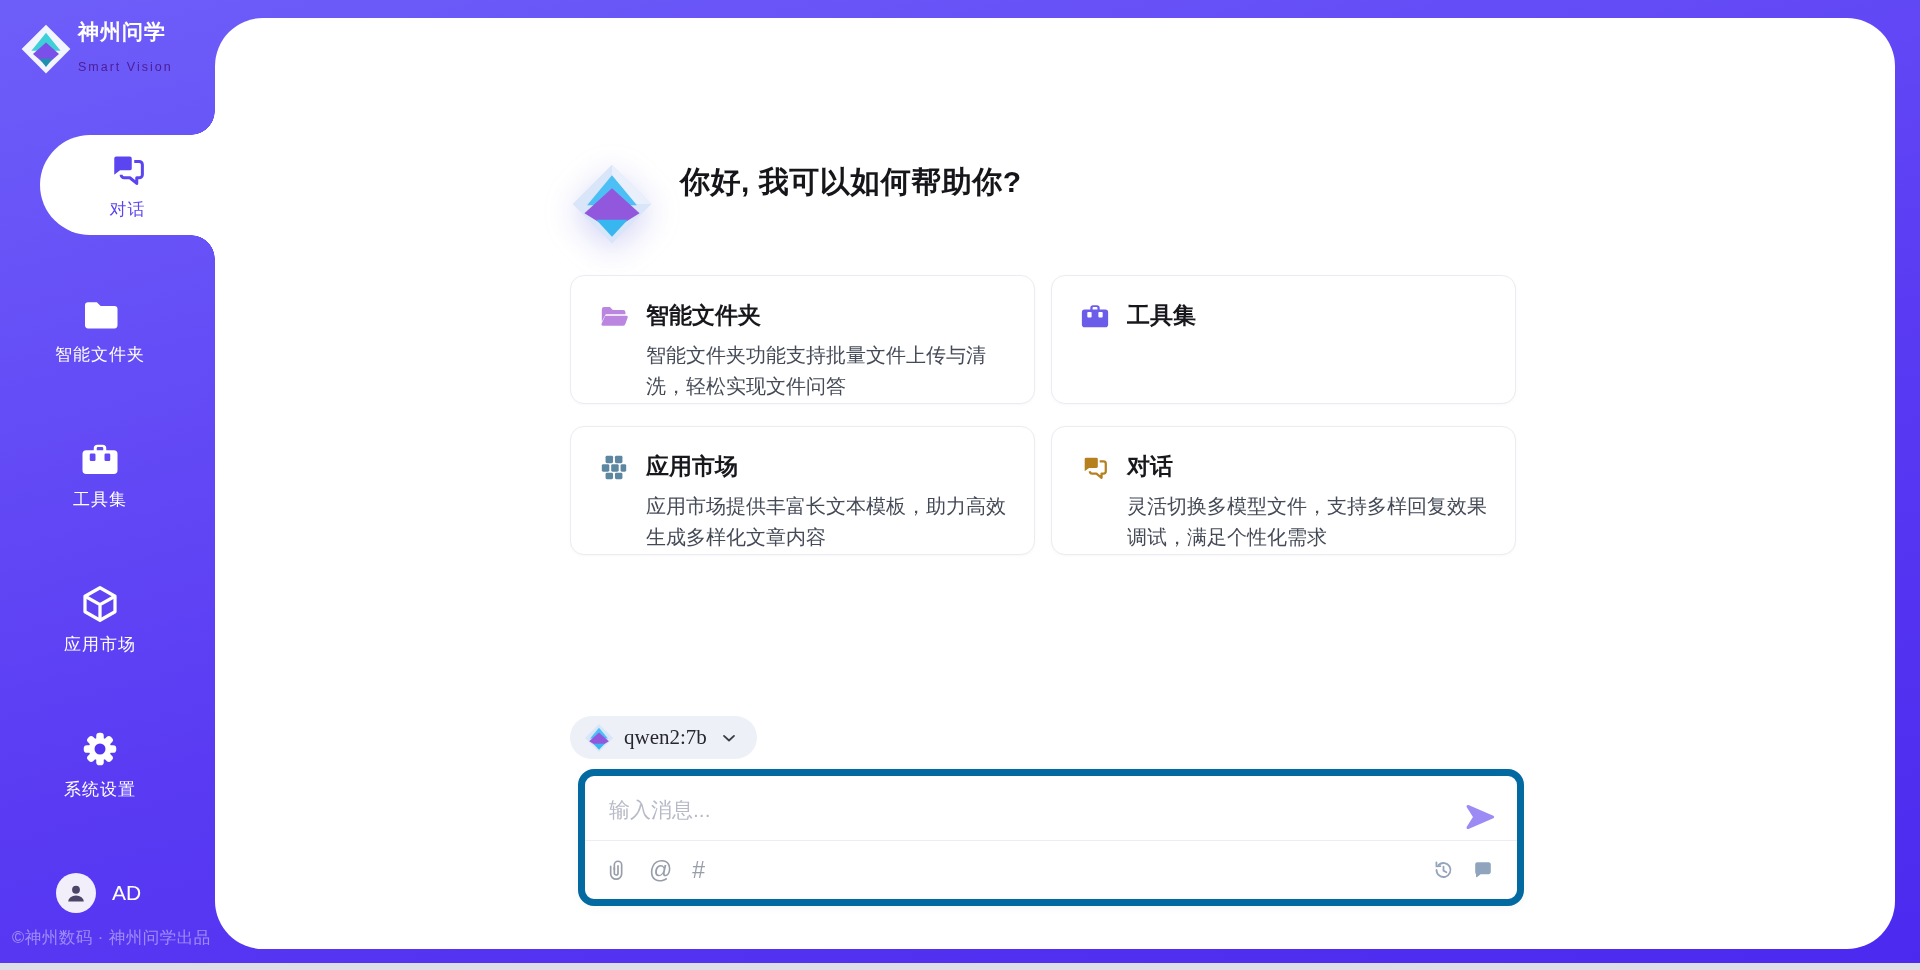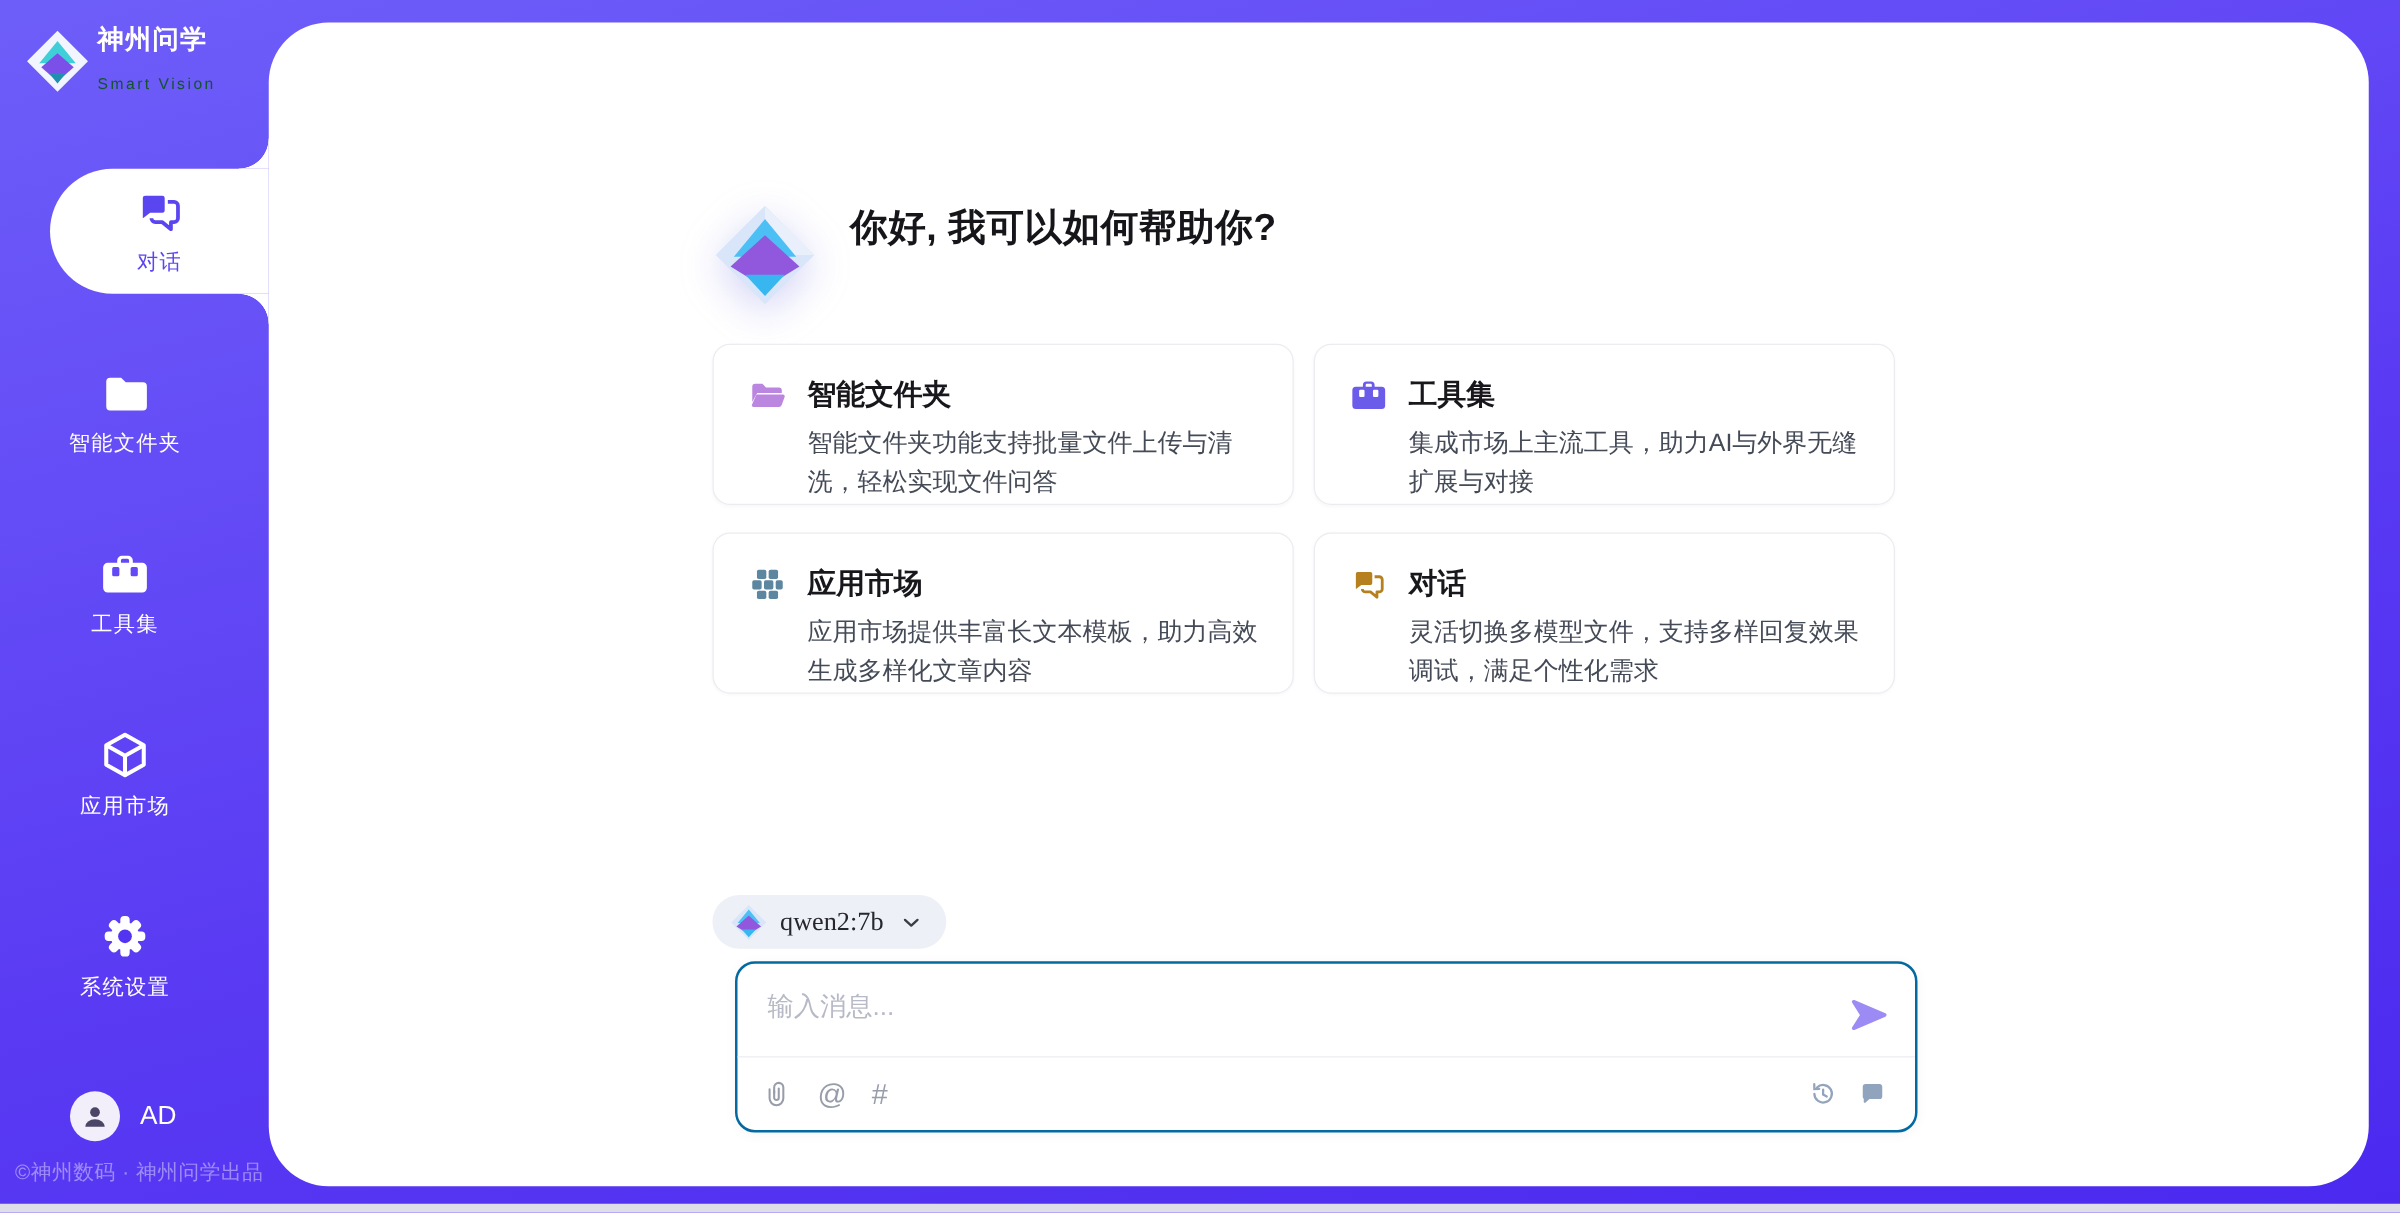--- a/index.html
+++ b/index.html
@@ -12,21 +12,21 @@
   
   .panel{position:absolute;left:215px;top:18px;width:1680px;height:931px;background:#ffffff;
     border-radius:48px;}
 
   
   .sidebar{position:absolute;left:0;top:0;width:215px;height:963px;}
   .logo-row{position:absolute;top:20px;left:20px;display:flex;align-items:flex-end;gap:6px;}
   .logo-gem{width:52px;height:52px;}
   .logo-text{display:flex;flex-direction:column;line-height:1.15;}
   .logo-title{color:#ffffff;font-size:21px;font-weight:bold;letter-spacing:1px;}
-  .logo-subtitle{color:#14532d;font-size:12.5px;letter-spacing:2px;margin-top:16px;}
+  .logo-subtitle{color:#4c1d95;font-size:12.5px;letter-spacing:2px;margin-top:16px;}
 
   .nav{position:absolute;top:135px;left:0;width:215px;}
   .nav-item{position:relative;height:100px;margin-bottom:45px;display:flex;flex-direction:column;
     align-items:center;justify-content:center;width:200px;cursor:pointer;}
   .nav-item .nav-label{margin-top:9px;font-size:17px;color:#ffffff;letter-spacing:1px;}
   .nav-item.active{background:#ffffff;border-radius:52px 0 0 52px;width:175px;margin-left:40px;}
   .nav-item.active .nav-label{color:#5b45f0;}
   .nav-item.active::before{content:'';position:absolute;right:0;top:-24px;width:24px;height:24px;
     background:radial-gradient(circle at 0 0,rgba(0,0,0,0) 23.5px,#ffffff 24px);}
   .nav-item.active::after{content:'';position:absolute;right:0;bottom:-24px;width:24px;height:24px;
@@ -55,22 +55,22 @@
   .card-title{font-size:23px;font-weight:bold;color:#17171c;}
   .card-desc{margin:9px 0 0 47px;font-size:20px;line-height:31px;color:#454a57;}
 
   .model-row{position:absolute;top:698px;left:0;}
   .model-pill{display:inline-flex;align-items:center;gap:10px;height:43px;padding:0 18px 0 14px;
     background:#eef0f7;border-radius:22px;cursor:pointer;font-family:Liberation Serif, serif;}
   .model-gem{width:30px;height:30px;}
   .model-name{font-size:21px;color:#26262e;}
   .chev{width:20px;height:20px;margin-left:2px;}
 
-  .composer{position:absolute;top:751px;left:18px;box-sizing:border-box;width:946px;height:137px;
-    background:#fff;border:2px solid #0369a1;border-radius:16px;box-shadow:0 2px 10px rgba(20,20,60,.04);}
+  .composer{position:absolute;top:751px;left:8px;box-sizing:border-box;width:946px;height:137px;
+    background:#fff;border:7px solid #0369a1;border-radius:16px;box-shadow:0 2px 10px rgba(20,20,60,.04);}
   .composer-input{padding:18px 22px 0 22px;}
   .composer textarea{border:none;outline:none;resize:none;width:830px;height:50px;
     font-family:"Liberation Sans","DejaVu Sans",sans-serif;font-size:21px;color:#333;background:transparent;}
   .composer textarea::placeholder{color:#b7bac6;}
   .send-btn{position:absolute;right:20px;top:24px;width:34px;height:34px;border:none;background:none;
     padding:0;cursor:pointer;}
   .composer-footer{position:absolute;left:0;bottom:0;width:100%;box-sizing:border-box;height:59px;
     border-top:1px solid #ecedf2;display:flex;align-items:center;padding:0 22px;gap:20px;}
   .tool-btn{border:none;background:none;padding:0;cursor:pointer;display:flex;align-items:center;}
   .glyph-btn{font-size:23px;color:#979daa;font-weight:500;line-height:1;}
@@ -109,21 +109,20 @@
       <div class="card">
         <div class="card-head">
           <svg class="card-icon" viewBox="0 0 32 32">
             <path fill-rule="evenodd" fill="#6c5cea" d="M11,9 V7.5 a3,3 0 0 1 3,-3 h4 a3,3 0 0 1 3,3 V9 h6 a3,3 0 0 1 3,3 v13 a3,3 0 0 1 -3,3 H5 a3,3 0 0 1 -3,-3 V12 a3,3 0 0 1 3,-3 z
               M13.4,9 h5.2 V7.4 a1,1 0 0 0 -1,-1 h-3.2 a1,1 0 0 0 -1,1 z
               M8.8,11.6 h2.6 a1,1 0 0 1 1,1 v4 a1,1 0 0 1 -1,1 H8.8 a1,1 0 0 1 -1,-1 v-4 a1,1 0 0 1 1,-1 z
               M20.6,11.6 h2.6 a1,1 0 0 1 1,1 v4 a1,1 0 0 1 -1,1 h-2.6 a1,1 0 0 1 -1,-1 v-4 a1,1 0 0 1 1,-1 z"></path>
           </svg>
           <div class="card-title">工具集</div>
         </div>
-        <div class="card-desc">集成市场上主流工具，助力AI与外界无缝扩展与对接</div>
       </div>
 
       <div class="card">
         <div class="card-head">
           <svg class="card-icon" viewBox="0 0 32 32">
             <g fill="#5d87a0">
               <rect x="7" y="4" width="8" height="8" rx="1.5"></rect>
               <rect x="17" y="4" width="8" height="8" rx="1.5"></rect>
               <rect x="3" y="13" width="8" height="8" rx="1.5"></rect>
               <rect x="13" y="13" width="8" height="8" rx="1.5"></rect>

